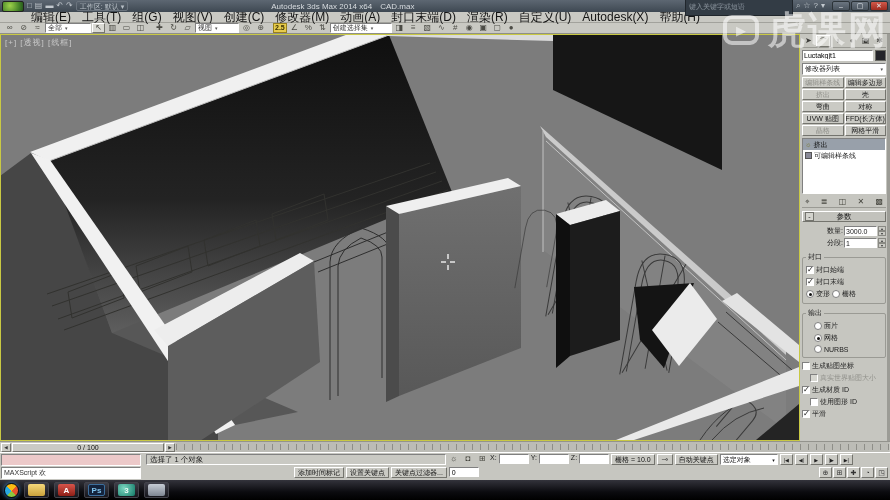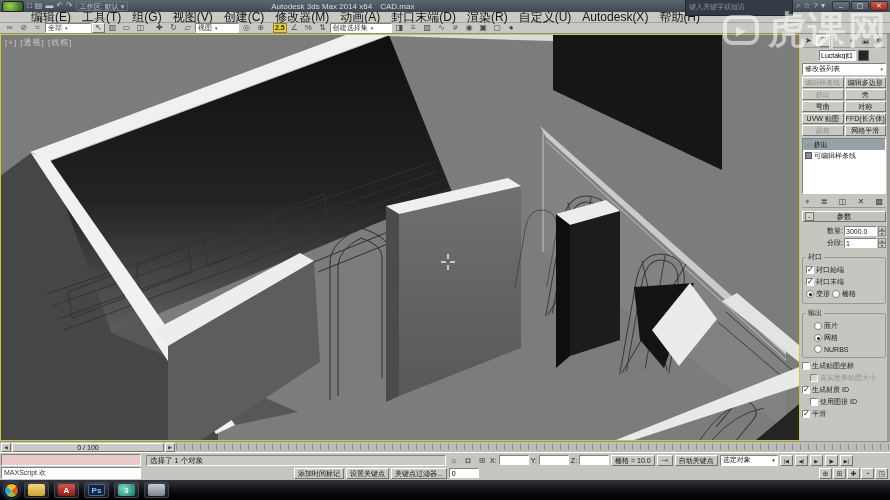--- a/index.html
+++ b/index.html
@@ -34,21 +34,21 @@
 .main{display:flex;height:407px}
 .viewport{position:relative;width:800px;height:407px;border:1px solid #c9c943;background:#7c7c7c;flex:none}
 .viewport svg{position:absolute;left:0;top:0}
 .vp-label{position:absolute;left:4px;top:2px;font-size:8px;color:#c9c9c9;letter-spacing:1px;z-index:2}
 
 .cpanel{width:90px;height:407px;background:#c6c6c0;padding:1px 4px 1px 2px;position:relative;font-size:8px}
 .cp-scrollbar{position:absolute;right:0;top:0;bottom:0;width:3px;background:#9c9c96}
 .cp-tabs{display:flex;height:13px;align-items:center;gap:1px;border-bottom:1px solid #9a9a94}
 .cp-tab{flex:1;text-align:center;font-size:8px;color:#3c3c38;height:12px;line-height:12px}
 .cp-tab.active{background:#d8d8d2;border:1px solid;border-color:#fff #76766f #76766f #fff}
-.cp-name-row{display:flex;gap:2px;margin:2px 17px;align-items:flex-end}
+.cp-name-row{display:flex;gap:2px;margin:2px 0;align-items:flex-end}
 .cp-name{flex:1;min-width:0;height:11px;border:1px solid;border-color:#808080 #fff #fff #808080;background:#fff;font-size:7px;padding:0 1px}
 .cp-swatch{width:11px;height:11px;background:#24242a;border:1px solid #6a6a64;flex:none}
 .cp-modlist{height:12px;border:1px solid;border-color:#808080 #fff #fff #808080;background:#fff;display:flex;align-items:center;justify-content:space-between;padding:0 2px;font-size:7px}
 .cp-modlist .dd{font-size:5px;color:#555}
 .cp-btngrid{display:grid;grid-template-columns:1fr 1fr;gap:1px;margin:2px 0}
 .cp-btn{height:11px;line-height:10px;text-align:center;font-size:7px;background:#cacac4;border:1px solid;border-color:#fff #74746e #74746e #fff;overflow:hidden;white-space:nowrap;color:#191919}
 .cp-btn.dim{color:#8e8e88}
 .cp-stack{height:56px;background:#fff;border:1px solid;border-color:#808080 #fff #fff #808080;margin:2px 0;overflow:hidden}
 .stack-row{height:11px;display:flex;align-items:center;gap:2px;padding:0 2px;font-size:7px;color:#222}
 .stack-row.selected{background:#98a0aa;color:#0a0a0a}
@@ -79,21 +79,21 @@
 .tl-arrow{width:10px;height:9px;font-size:4.5px;display:flex;align-items:center;justify-content:center;background:#cacac4;border:1px solid;border-color:#fff #74746e #74746e #fff;color:#333}
 .tl-slider{width:152px;height:9px;background:#cacac4;border:1px solid;border-color:#fff #74746e #74746e #fff;font-size:7px;text-align:center;line-height:8px;color:#111}
 .tl-ruler{flex:1;height:100%;position:relative;background:#bcbcb6}
 .tl-ruler::after{content:"";position:absolute;left:0;right:0;top:2px;bottom:2px;background:repeating-linear-gradient(90deg,#8e8e88 0 1px,transparent 1px 8px)}
 
 .statusbar{height:28px;display:flex;background:#c6c6c0;border-top:1px solid #fff}
 .sb-left{width:142px;display:flex;flex-direction:column;gap:1px;padding:1px;flex:none}
 .sb-pink{height:12px;background:#ecc9c9;border:1px solid;border-color:#808080 #fff #fff #808080}
 .sb-listener{height:12px;background:#fff;border:1px solid;border-color:#808080 #fff #fff #808080;font-size:7px;padding:0 2px;line-height:10px;color:#333;overflow:hidden}
 .sb-right{flex:1;display:flex;flex-direction:column;gap:1px;padding:1px 2px 1px 4px;min-width:0}
-.sb-row{display:flex;align-items:center;gap:2px;height:12px}
+.sb-row{display:flex;align-items:flex-start;gap:2px;height:12px}
 .sb-field{height:11px;border:1px solid;border-color:#808080 #fff #fff #808080;background:#c9c9c3;font-size:7.5px;line-height:10px;padding:0 3px;overflow:hidden;white-space:nowrap}
 .sb-status{width:300px;flex:none}
 .sb-ico{width:12px;text-align:center;font-size:8px;color:#46463f;flex:none}
 .xyzl{font-size:7px;flex:none}
 .xyzi{width:30px;height:10px;border:1px solid;border-color:#808080 #fff #fff #808080;font-size:7px;padding:0 1px;background:#fff;flex:none}
 .chip{height:11px;border:1px solid;border-color:#fff #74746e #74746e #fff;background:#cacac4;font-size:7px;line-height:10px;padding:0 3px;white-space:nowrap;flex:none;color:#111}
 .keybtn{width:16px;height:11px;border:1px solid;border-color:#fff #74746e #74746e #fff;background:#cacac4;font-size:8px;text-align:center;line-height:10px;flex:none;color:#333}
 .seldrop{width:58px;height:11px;border:1px solid;border-color:#808080 #fff #fff #808080;background:#fff;font-size:7px;display:flex;align-items:center;justify-content:space-between;padding:0 2px;flex:none}
 .seldrop .dd{font-size:5px}
 .pbtn{width:13px;height:11px;border:1px solid;border-color:#fff #74746e #74746e #fff;background:#cacac4;font-size:5px;text-align:center;line-height:10px;flex:none;color:#222;white-space:nowrap;overflow:hidden}

